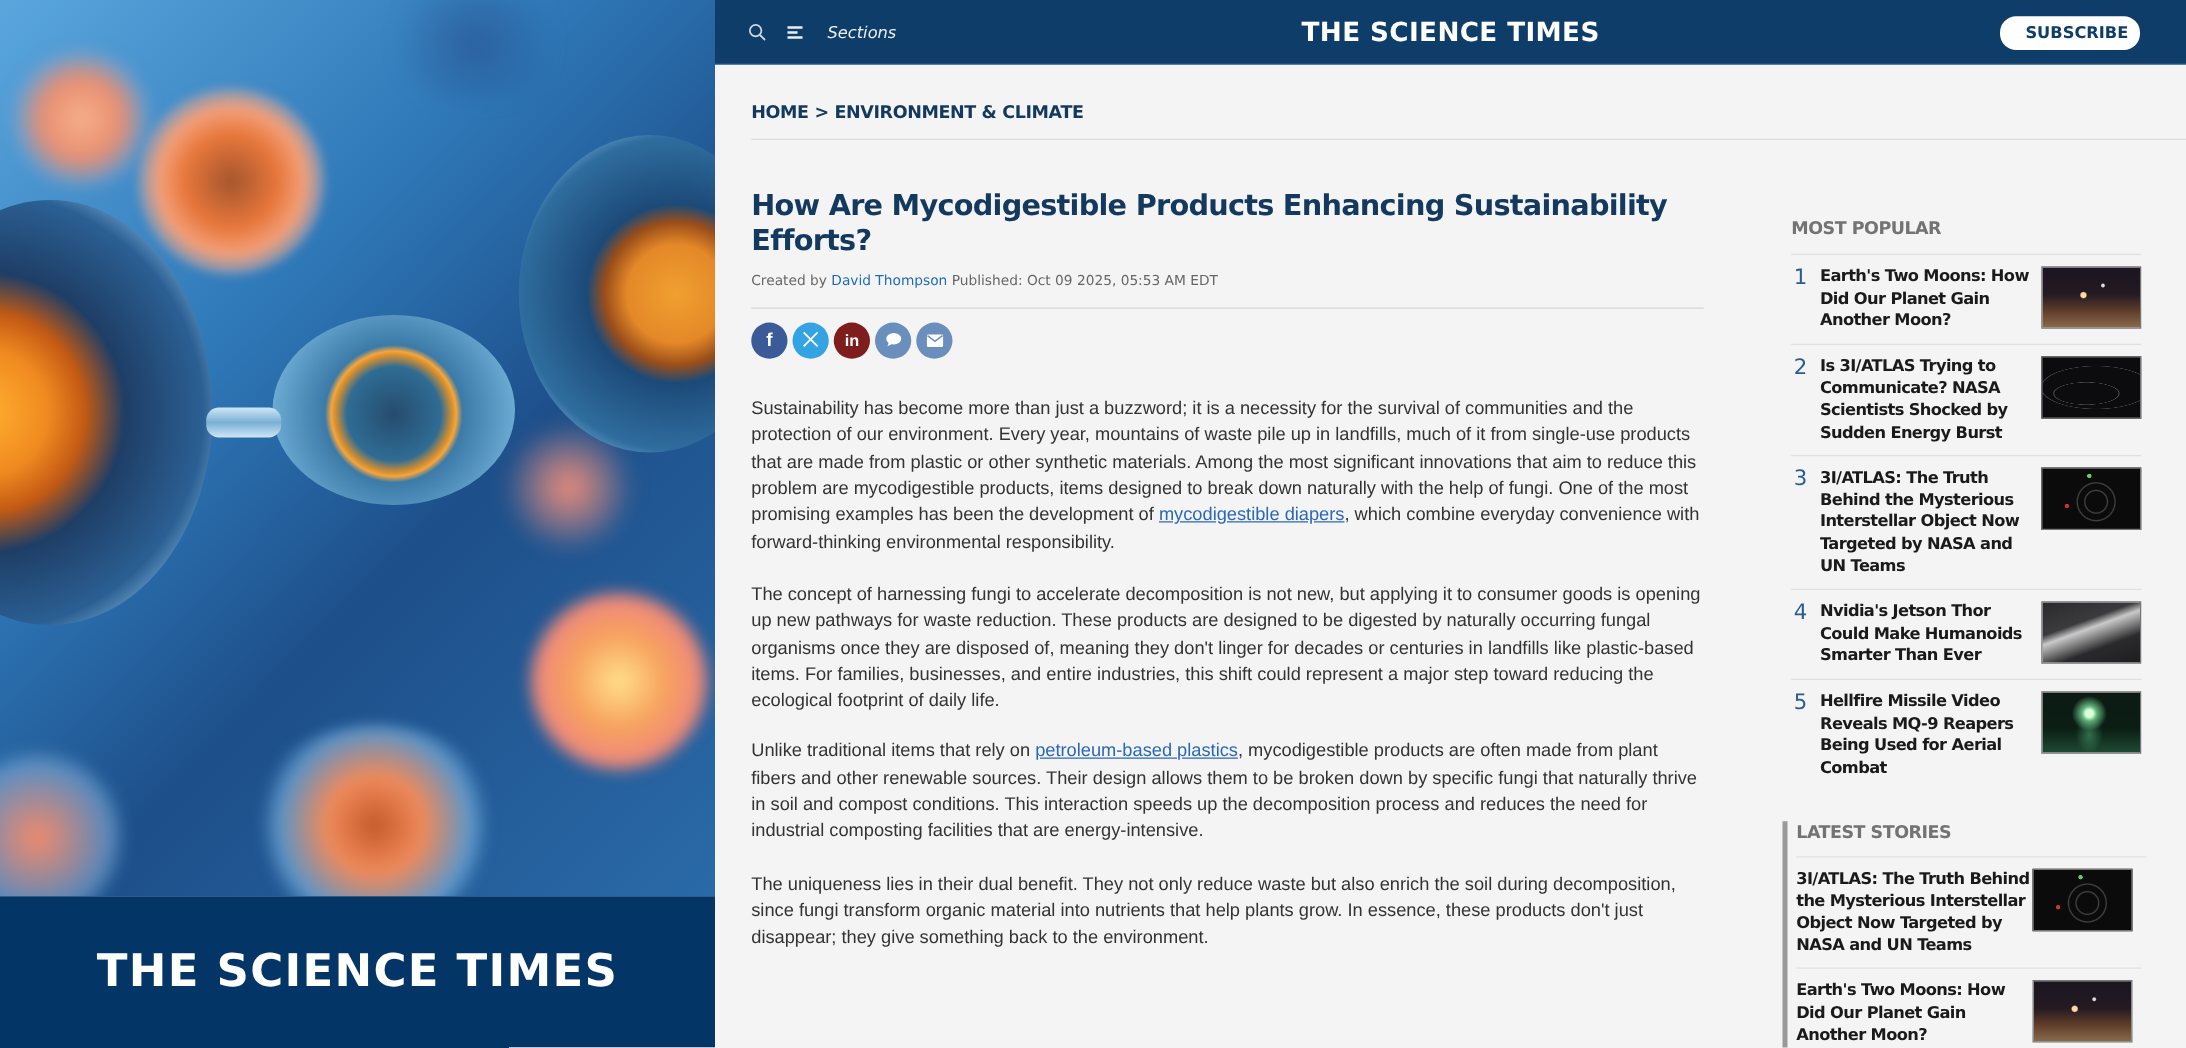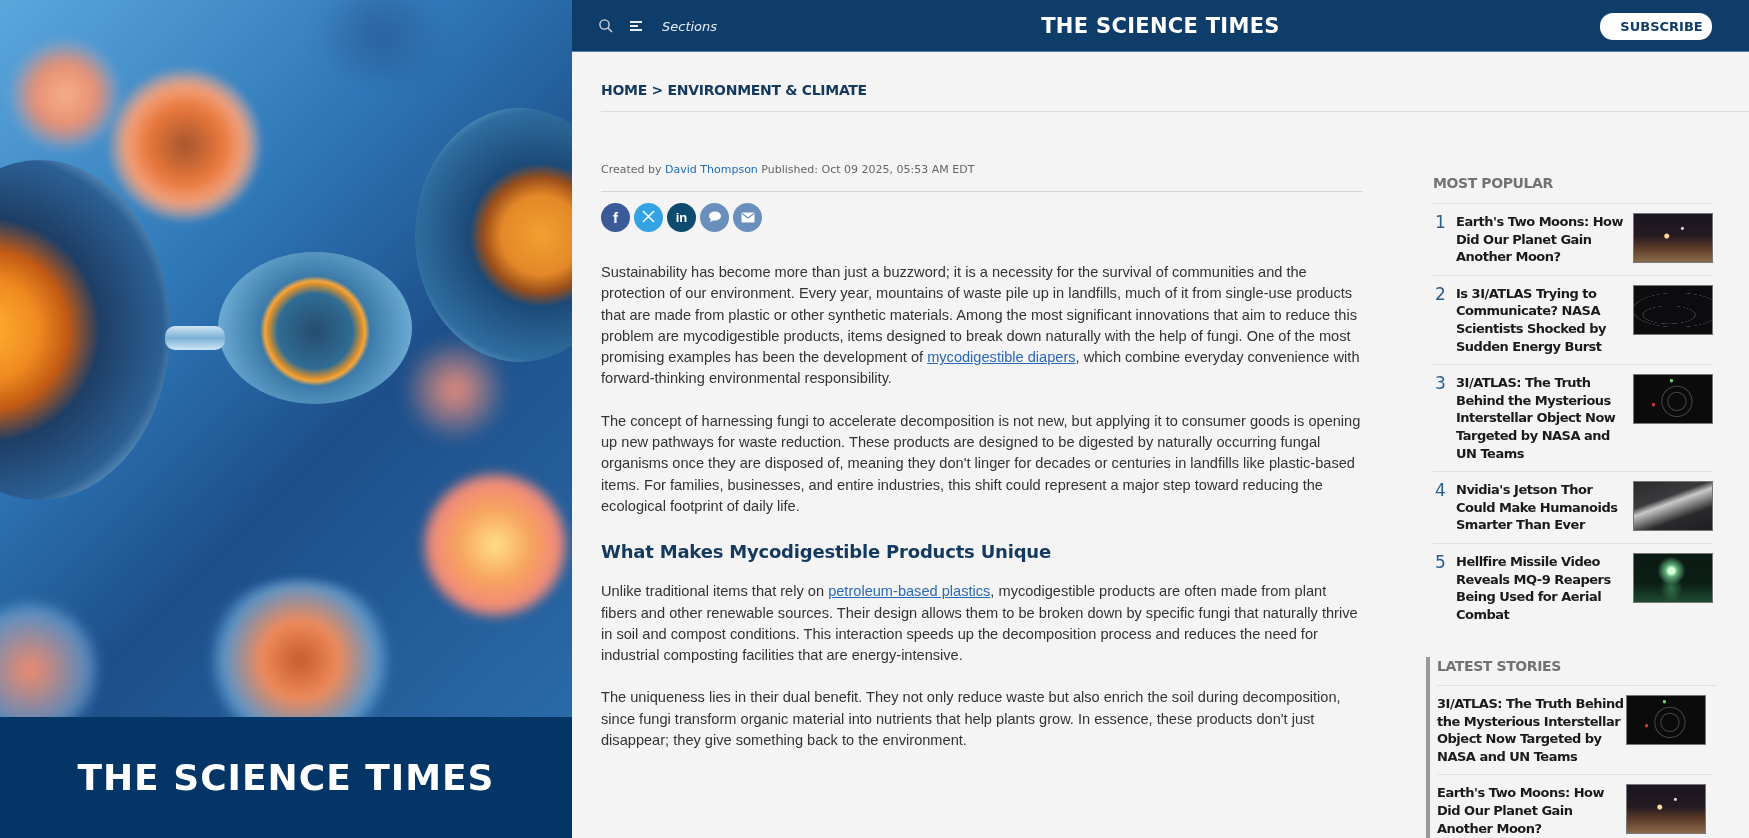--- a/index.html
+++ b/index.html
@@ -36,21 +36,21 @@
   
   .article { position: absolute; left: 601px; top: 152px; width: 762px; }
   .article-title { font-family: "DejaVu Sans", sans-serif; font-weight: bold; font-size: 23px; color: #14395f; letter-spacing: -0.6px; line-height: 1.2; }
   .byline { margin-top: 11px; font-size: 11px; color: #666; font-family: "DejaVu Sans", sans-serif; }
   .byline .author { color: #1f6bb6; font-weight: normal; }
   .article-divider { margin-top: 15px; height: 1px; background: #d6d6d6; }
   .share-row { margin-top: 11px; display: flex; gap: 4px; }
   .share-btn { width: 29px; height: 29px; border-radius: 50%; display: flex; align-items: center; justify-content: center; color: #fff; font-weight: bold; font-size: 14px; }
   .share-fb { background: #3b5b98; }
   .share-x { background: #33a3e3; }
-  .share-li { background: #0c4a6e; }
+  .share-li { background: #7f1d1d; }
   .share-sms { background: #6a8fbc; }
   .share-mail { background: #6a8fbc; }
 
   .body-text { font-family: "Liberation Sans", sans-serif; font-size: 14.6px; line-height: 21.3px; color: #333; }
   .p1 { margin-top: 30px; }
   .p2 { margin-top: 21px; }
   .section-h { margin-top: 24px; font-family: "DejaVu Sans", sans-serif; font-weight: bold; font-size: 18px; color: #14395f; letter-spacing: -0.2px; }
   .p3 { margin-top: 19px; }
   .p4 { margin-top: 21px; }
   .body-text a { color: #2a68b8; text-decoration: underline; }
@@ -125,20 +125,21 @@
 </div>
 
 <div class="breadcrumb">
   <a>HOME</a>
   <span>&gt;</span>
   <a>ENVIRONMENT &amp; CLIMATE</a>
 </div>
 <div class="bc-divider"></div>
 
 <div class="article">
+  <h1 class="article-title">How Are Mycodigestible Products Enhancing Sustainability Efforts?</h1>
   <div class="byline">
     <span>Created by</span>
     <a class="author">David Thompson</a>
     <span>Published: Oct 09 2025, 05:53 AM EDT</span>
   </div>
   <div class="article-divider"></div>
   <div class="share-row">
     <div class="share-btn share-fb">
       <span style="font-family:'Liberation Sans',sans-serif;font-size:15px;">f</span>
     </div>
@@ -167,21 +168,20 @@
             <path d="M1 1.5 L7 6 L13 1.5" stroke="#6a8fbc" stroke-width="1.2" fill="none"></path>
           </svg>
       </span>
     </div>
   </div>
 
   <p class="body-text p1"><span>Sustainability has become more than just a buzzword; it is a necessity for the survival of communities and the protection of our environment. Every year, mountains of waste pile up in landfills, much of it from single-use products that are made from plastic or other synthetic materials. Among the most significant innovations that aim to reduce this problem are mycodigestible products, items designed to break down naturally with the help of fungi. One of the most promising examples has been the development of </span><a>mycodigestible diapers</a><span>, which combine everyday convenience with forward-thinking environmental responsibility.</span></p>
 
   <p class="body-text p2">The concept of harnessing fungi to accelerate decomposition is not new, but applying it to consumer goods is opening up new pathways for waste reduction. These products are designed to be digested by naturally occurring fungal organisms once they are disposed of, meaning they don't linger for decades or centuries in landfills like plastic-based items. For families, businesses, and entire industries, this shift could represent a major step toward reducing the ecological footprint of daily life.</p>
 
-  <h2 class="section-h">What Makes Mycodigestible Products Unique</h2>
 
   <p class="body-text p3"><span>Unlike traditional items that rely on </span><a>petroleum-based plastics</a><span>, mycodigestible products are often made from plant fibers and other renewable sources. Their design allows them to be broken down by specific fungi that naturally thrive in soil and compost conditions. This interaction speeds up the decomposition process and reduces the need for industrial composting facilities that are energy-intensive.</span></p>
 
   <p class="body-text p4">The uniqueness lies in their dual benefit. They not only reduce waste but also enrich the soil during decomposition, since fungi transform organic material into nutrients that help plants grow. In essence, these products don't just disappear; they give something back to the environment.</p>
 </div>
 
 <div class="sidebar">
   <div class="side-head" style="margin-top:0;padding-bottom:12px;">MOST POPULAR</div>
   <div class="side-divider"></div>
 

